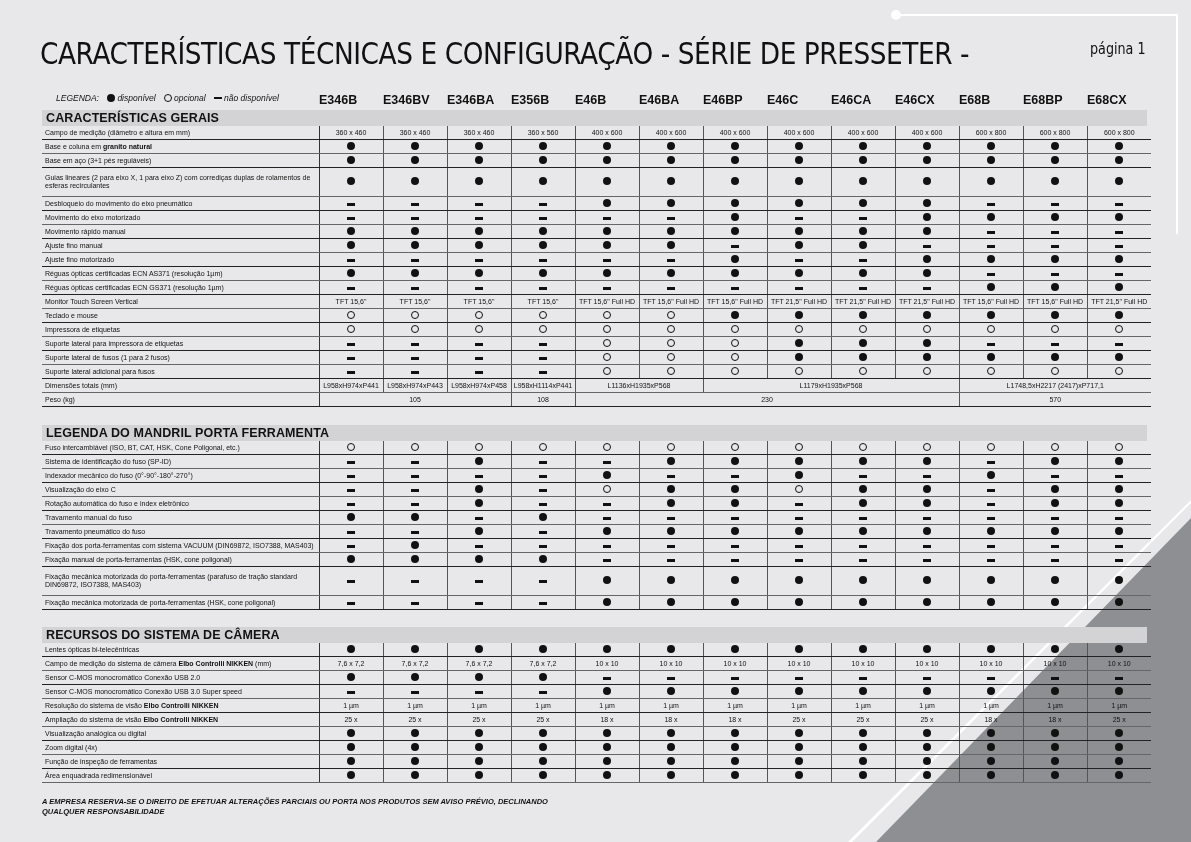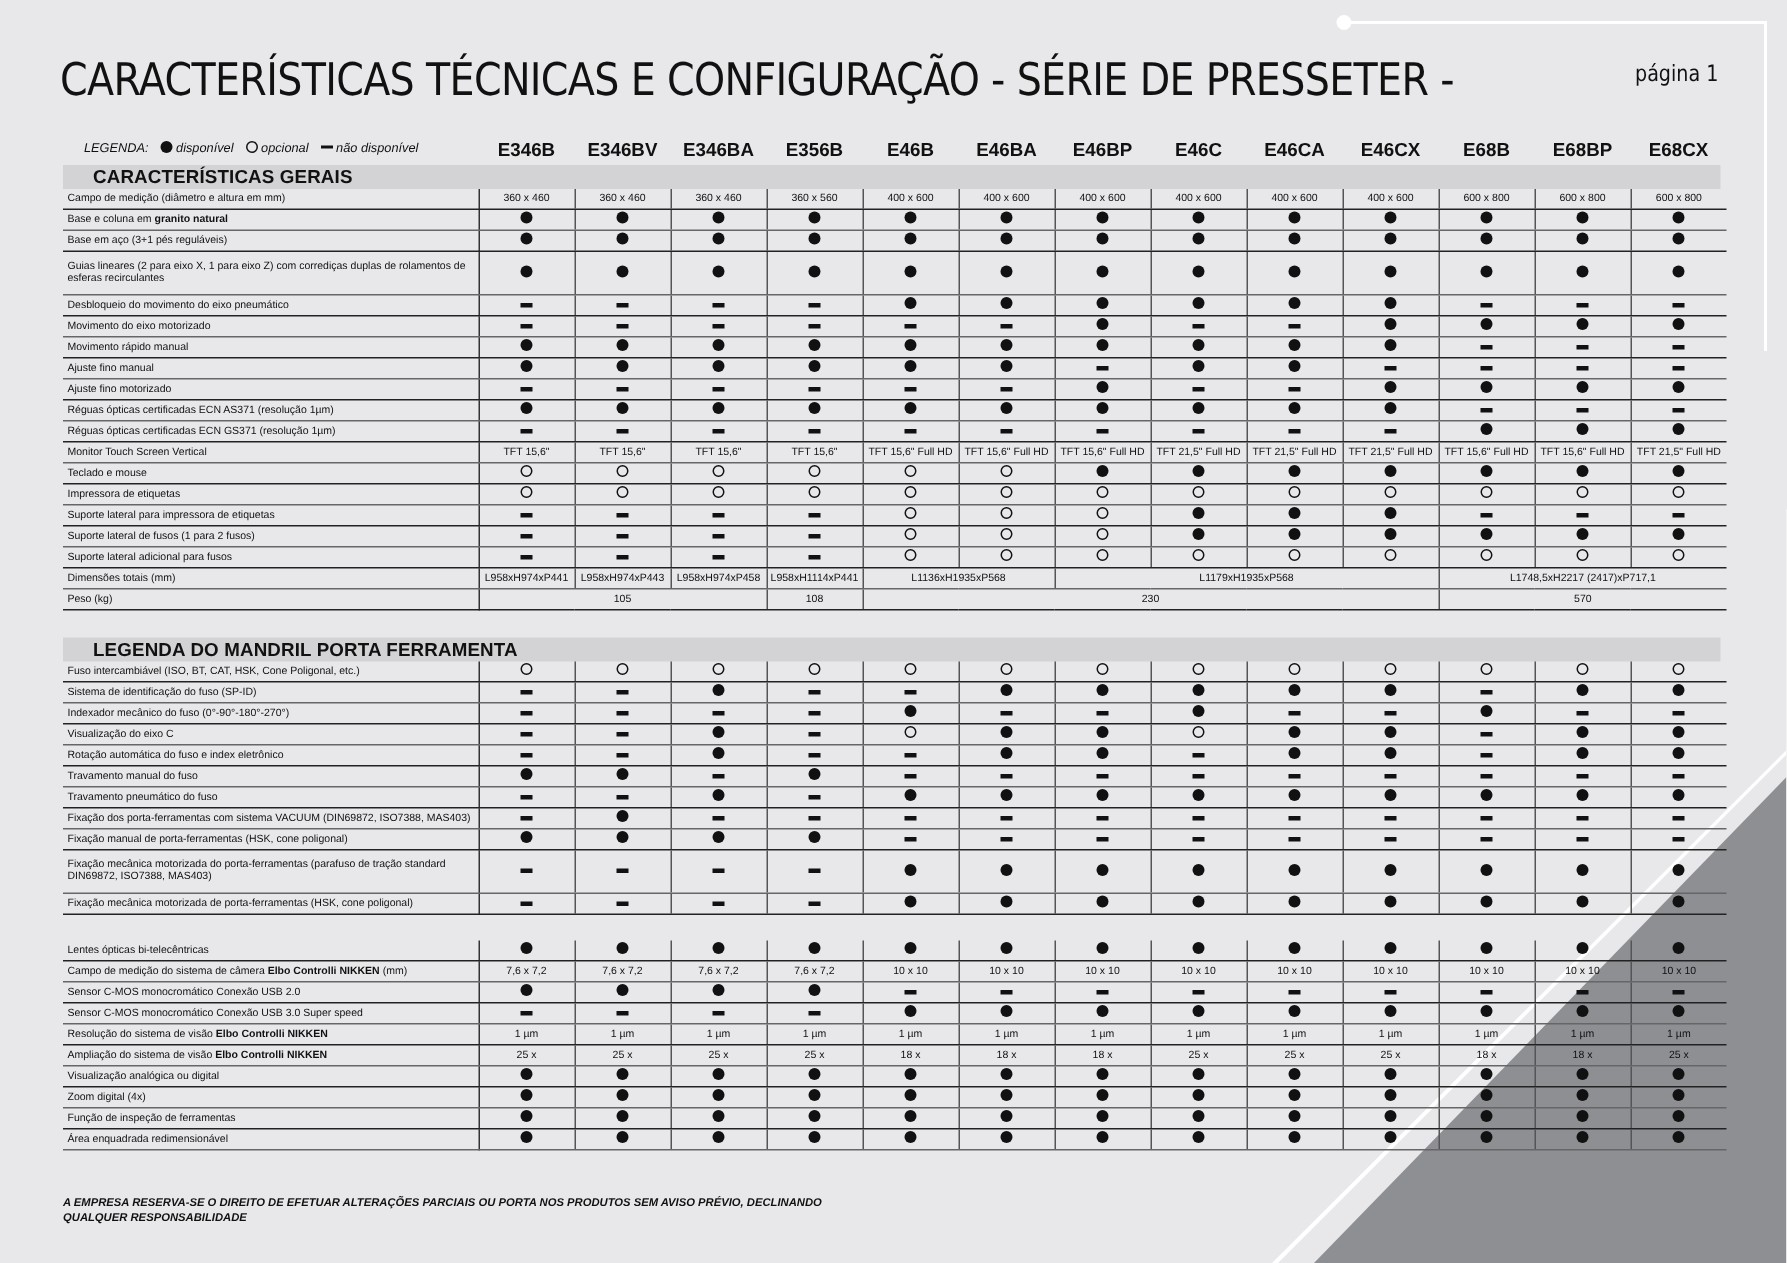--- a/index.html
+++ b/index.html
@@ -35,26 +35,26 @@
     font-family:"DejaVu Sans", sans-serif; font-size:15px; transform:scaleX(0.85); transform-origin:left top;
   }
 
   .legend {
     position:absolute; left:42px; top:93px; z-index:2;
     font-size:8.5px; font-weight:normal; font-style:italic; white-space:nowrap;margin-left:14px;
   }
   .legend span { margin-right:6px; }
 
   .models { position:absolute; left:319px; top:93px; z-index:2; display:flex; }
-  .models div { width:64px; text-align:center; font-weight:bold; font-size:12.5px; }
+  .models div { width:64px; font-weight:bold; font-size:12.5px; }
 
   .sec { position:absolute; left:42px; width:1105px; z-index:2; }
   .sec-head {
     height:16px; background:#d3d3d5; font-weight:bold; font-size:12.5px;
-    padding-left:20px; line-height:17px; letter-spacing:0.1px;
+    padding-left:4px; line-height:17px; letter-spacing:0.1px;
   }
   table { border-collapse:collapse; width:1105px; table-layout:fixed; }
   td {
     height:13px; padding:0; font-size:7px; text-align:center; vertical-align:middle;
     border-bottom:1.2px solid #222; border-left:1px solid #555;
     line-height:8px; white-space:nowrap; overflow:hidden;
   }
   td.lbl { text-align:left; padding-left:3px; border-left:none; border-right:1px solid #333; white-space:normal; font-size:7px; }
   tr.tall td { height:28px; }
   tr.alt td { border-bottom-color:#666; }
@@ -610,20 +610,21 @@
           <td><span class="dot"></span></td>
           <td><span class="dot"></span></td>
           <td><span class="dot"></span></td>
           <td><span class="dot"></span></td>
           <td><span class="dot"></span></td>
         </tr>
       </tbody>
     </table>
   </div>
 <div class="sec" id="sec2" style="top:627px">
+    <div class="sec-head">RECURSOS DO SISTEMA DE CÂMERA</div>
     <table>
       <colgroup>
         <col class="lblcol">
         <col class="mcol">
         <col class="mcol">
         <col class="mcol">
         <col class="mcol">
         <col class="mcol">
         <col class="mcol">
         <col class="mcol">

